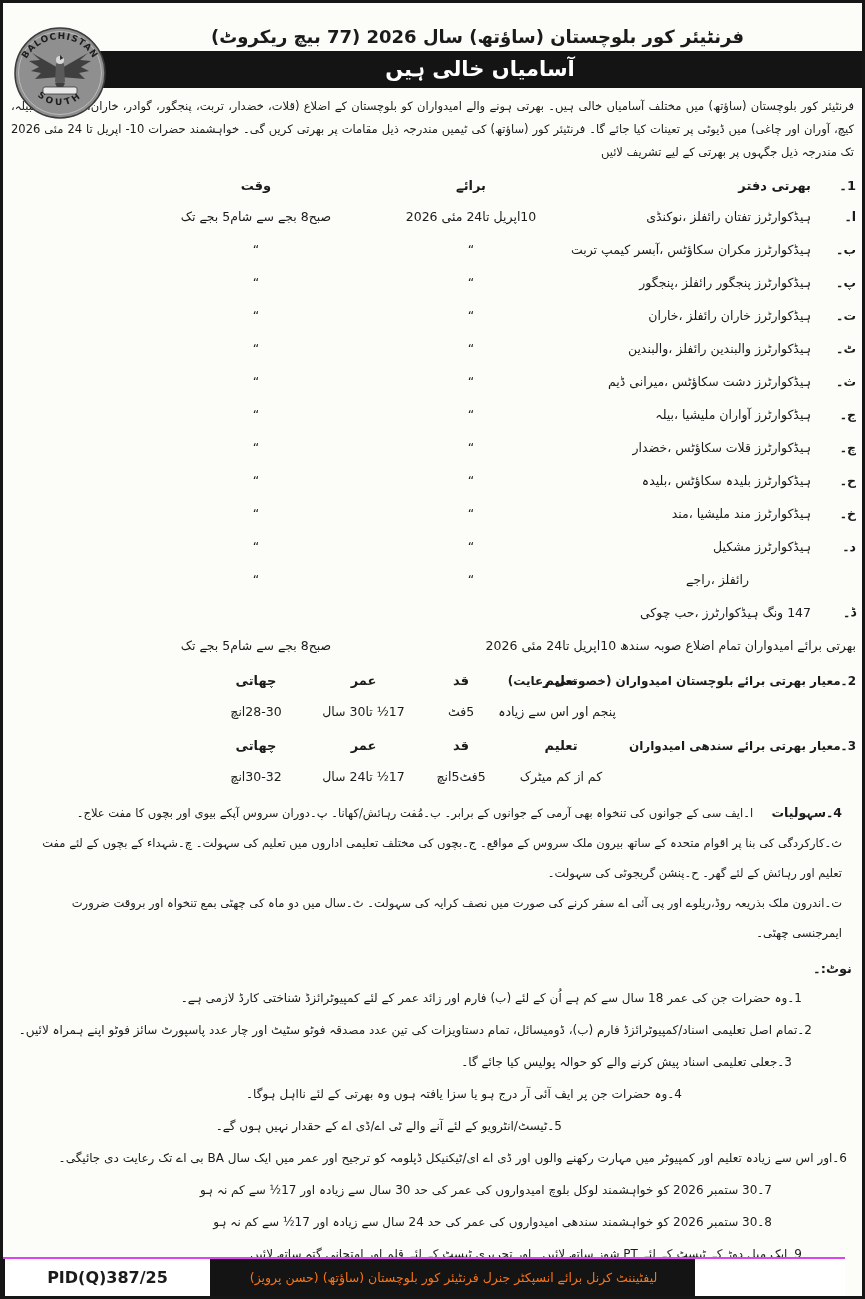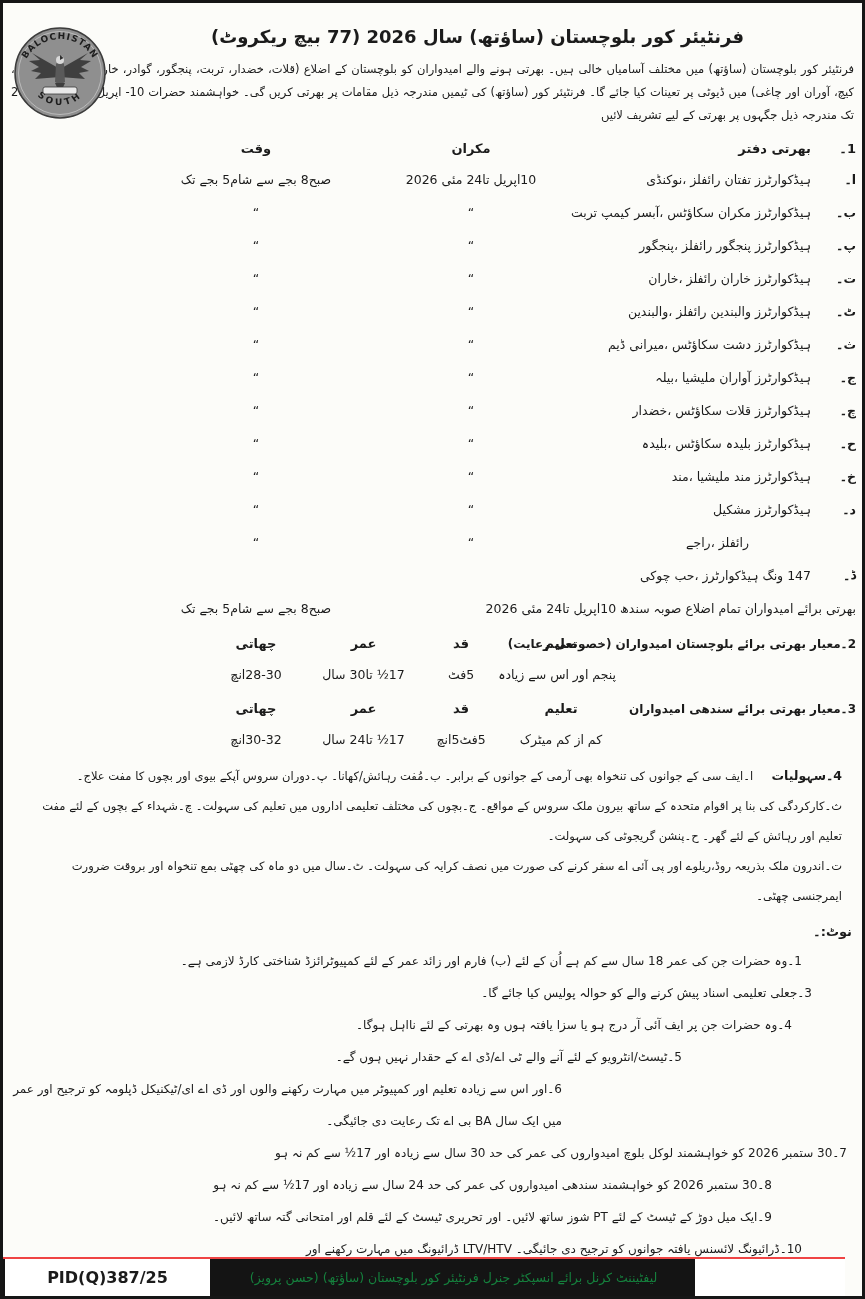--- a/index.html
+++ b/index.html
@@ -49,25 +49,25 @@
   .notes>div:nth-child(4){margin-right:180px;}
   .notes>div:nth-child(5){margin-right:300px;}
   .notes>div:nth-child(6){margin-right:15px;}
   .notes>div:nth-child(7){margin-right:90px;}
   .notes>div:nth-child(8){margin-right:90px;}
   .notes>div:nth-child(9){margin-right:60px;}
   .notes>div:nth-child(10){margin-right:115px;}
   .notes>div:nth-child(11){margin-right:115px;}
   
   .footer{position:absolute;left:0;right:17px;bottom:0;height:37px;display:flex;
-    border-top:2px solid #ef4444;}
+    border-top:2px solid #d946ef;}
   .pid{width:205px;display:flex;align-items:center;justify-content:center;
     font-weight:bold;font-size:16px;background:#ffffff;border-left:2px solid #141414;
     border-right:2px solid #141414;direction:ltr;}
-  .sig{width:483px;background:#141414;color:#15803d;display:flex;align-items:center;
+  .sig{width:483px;background:#141414;color:#f97316;display:flex;align-items:center;
     justify-content:center;direction:rtl;font-size:12.5px;white-space:nowrap;}
   .fspacer{flex:1;background:#ffffff;}
 </style>
 </head>
 <body>
 
 <div class="page">
 
   <svg class="logo" viewBox="0 0 92 92">
     <defs>
@@ -87,28 +87,29 @@
       <path fill="#3f3f3f" d="M46 42 L74 26 L66 33 L77 34 L67 40 L75 44 L65 46 L71 52 L59 51 L46 50 Z"></path>
       <path fill="#5a5a5a" d="M42 37 Q46 31 50 37 L51 55 Q46 59 41 55 Z"></path>
       <circle cx="46" cy="33" r="4" fill="#d9d9d9"></circle>
       <path fill="#2f2f2f" d="M46 28 L49.5 31 L46 33 Z"></path>
       <path fill="#3f3f3f" d="M41 56 L51 56 L46 67 Z"></path>
       <rect x="29" y="60" width="34" height="7" rx="2" fill="#e9e9e9" stroke="#3a3a3a" stroke-width="0.8"></rect>
     </g>
   </svg>
 
   <div class="masthead-title">فرنٹیئر کور بلوچستان (ساؤتھ) سال 2026 (77 بیچ ریکروٹ)</div>
+  <div class="banner">آسامیاں خالی ہیں</div>
 
   <div class="intro">فرنٹیئر کور بلوچستان (ساؤتھ) میں مختلف آسامیاں خالی ہیں۔ بھرتی ہونے والے امیدواران کو بلوچستان کے اضلاع (قلات، خضدار، تربت، پنجگور، گوادر، خاران، واشک، لسبیلہ، کیچ، آوران اور چاغی) میں ڈیوٹی پر تعینات کیا جائے گا۔ فرنٹیئر کور (ساؤتھ) کی ٹیمیں مندرجہ ذیل مقامات پر بھرتی کریں گی۔ خواہشمند حضرات 10- اپریل تا 24 مئی 2026 تک مندرجہ ذیل جگہوں پر بھرتی کے لیے تشریف لائیں</div>
 
   <div class="otable">
     <div class="orow head">
       <span class="c-ser">1۔</span>
       <span class="c-off">بھرتی دفتر</span>
-      <span class="c-date">مکران</span>
+      <span class="c-date">برائے</span>
       <span class="c-time">وقت</span>
     </div>
 
     <div class="orow">
       <span class="c-ser">ا۔</span>
       <span class="c-off">ہیڈکوارٹرز تفتان رائفلز ،نوکنڈی</span>
       <span class="c-date">10اپریل تا24 مئی 2026</span>
       <span class="c-time">صبح8 بجے سے شام5 بجے تک</span>
     </div>
     <div class="orow">
@@ -231,20 +232,21 @@
       <span>ا۔ایف سی کے جوانوں کی تنخواہ بھی آرمی کے جوانوں کے برابر۔ ب۔مُفت رہائش/کھانا۔ پ۔دوران سروس آپکے بیوی اور بچوں کا مفت علاج۔</span>
     </div>
     <div>ث۔کارکردگی کی بنا پر اقوام متحدہ کے ساتھ بیرون ملک سروس کے مواقع۔ ج۔بچوں کی مختلف تعلیمی اداروں میں تعلیم کی سہولت۔ چ۔شہداء کے بچوں کے لئے مفت تعلیم اور رہائش کے لئے گھر۔ ح۔پنشن گریجوٹی کی سہولت۔</div>
     <div>ت۔اندرون ملک بذریعہ روڈ،ریلوے اور پی آئی اے سفر کرنے کی صورت میں نصف کرایہ کی سہولت۔ ٹ۔سال میں دو ماہ کی چھٹی بمع تنخواہ اور بروقت ضرورت ایمرجنسی چھٹی۔</div>
   </div>
 
   <div class="note-label">نوٹ:۔</div>
 
   <div class="notes">
     <div>1۔وہ حضرات جن کی عمر 18 سال سے کم ہے اُن کے لئے (ب) فارم اور زائد عمر کے لئے کمپیوٹرائزڈ شناختی کارڈ لازمی ہے۔</div>
+    <div>2۔تمام اصل تعلیمی اسناد/کمپیوٹرائزڈ فارم (ب)، ڈومیسائل، تمام دستاویزات کی تین عدد مصدقہ فوٹو سٹیٹ اور چار عدد پاسپورٹ سائز فوٹو اپنے ہمراہ لائیں۔</div>
     <div>3۔جعلی تعلیمی اسناد پیش کرنے والے کو حوالہ پولیس کیا جائے گا۔</div>
     <div>4۔وہ حضرات جن پر ایف آئی آر درج ہو یا سزا یافتہ ہوں وہ بھرتی کے لئے نااہل ہوگا۔</div>
     <div>5۔ٹیسٹ/انٹرویو کے لئے آنے والے ٹی اے/ڈی اے کے حقدار نہیں ہوں گے۔</div>
     <div>6۔اور اس سے زیادہ تعلیم اور کمپیوٹر میں مہارت رکھنے والوں اور ڈی اے ای/ٹیکنیکل ڈپلومہ کو ترجیح اور عمر میں ایک سال BA بی اے تک رعایت دی جائیگی۔</div>
     <div>7۔30 ستمبر 2026 کو خواہشمند لوکل بلوچ امیدواروں کی عمر کی حد 30 سال سے زیادہ اور 17½ سے کم نہ ہو</div>
     <div>8۔30 ستمبر 2026 کو خواہشمند سندھی امیدواروں کی عمر کی حد 24 سال سے زیادہ اور 17½ سے کم نہ ہو</div>
     <div>9۔ایک میل دوڑ کے ٹیسٹ کے لئے PT شوز ساتھ لائیں۔ اور تحریری ٹیسٹ کے لئے قلم اور امتحانی گتہ ساتھ لائیں۔</div>
     <div>10۔ڈرائیونگ لائسنس یافتہ جوانوں کو ترجیح دی جائیگی۔ LTV/HTV ڈرائیونگ میں مہارت رکھنے اور</div>
     <div>11۔مزید معلومات اور رہنمائی کے لئے ایف سی ہیلپ لائن 0852411818 / 0852411704 سے رابطہ کریں۔</div>
   </div>

